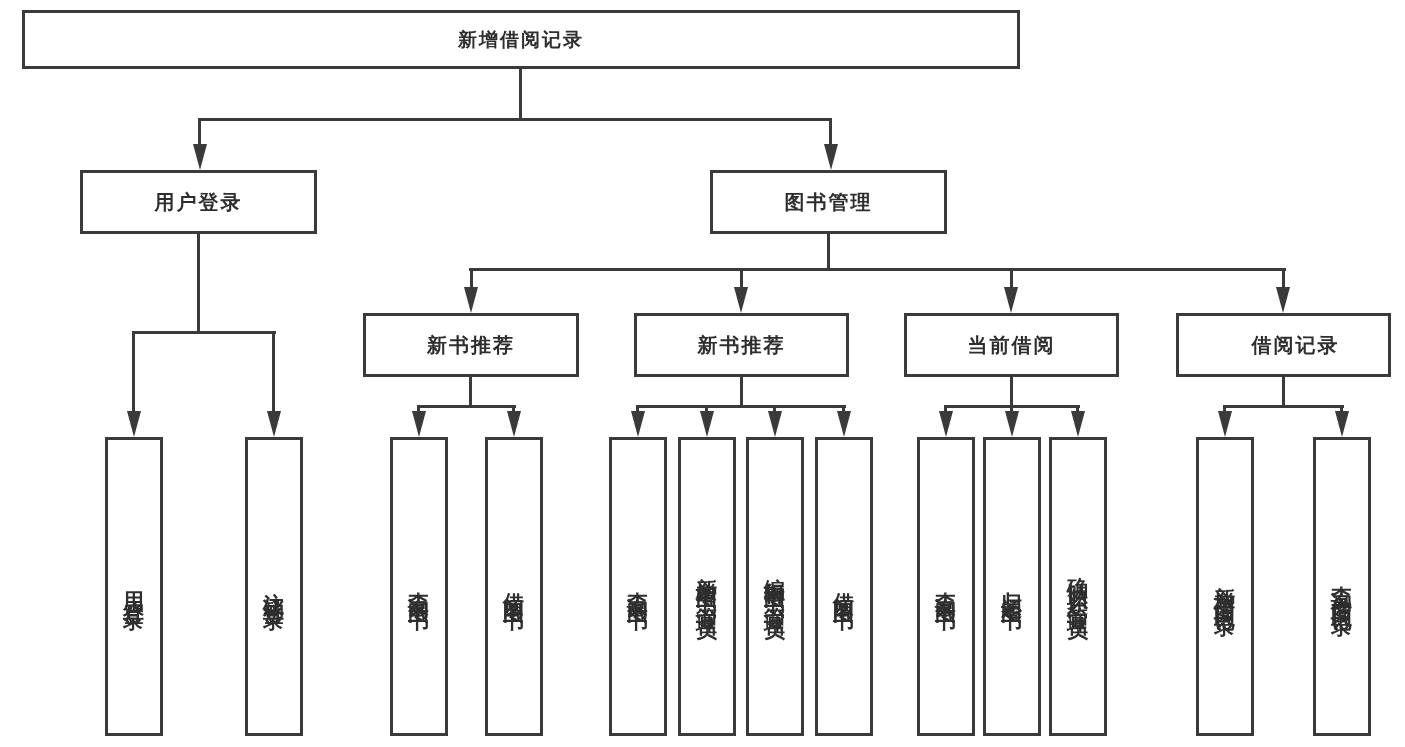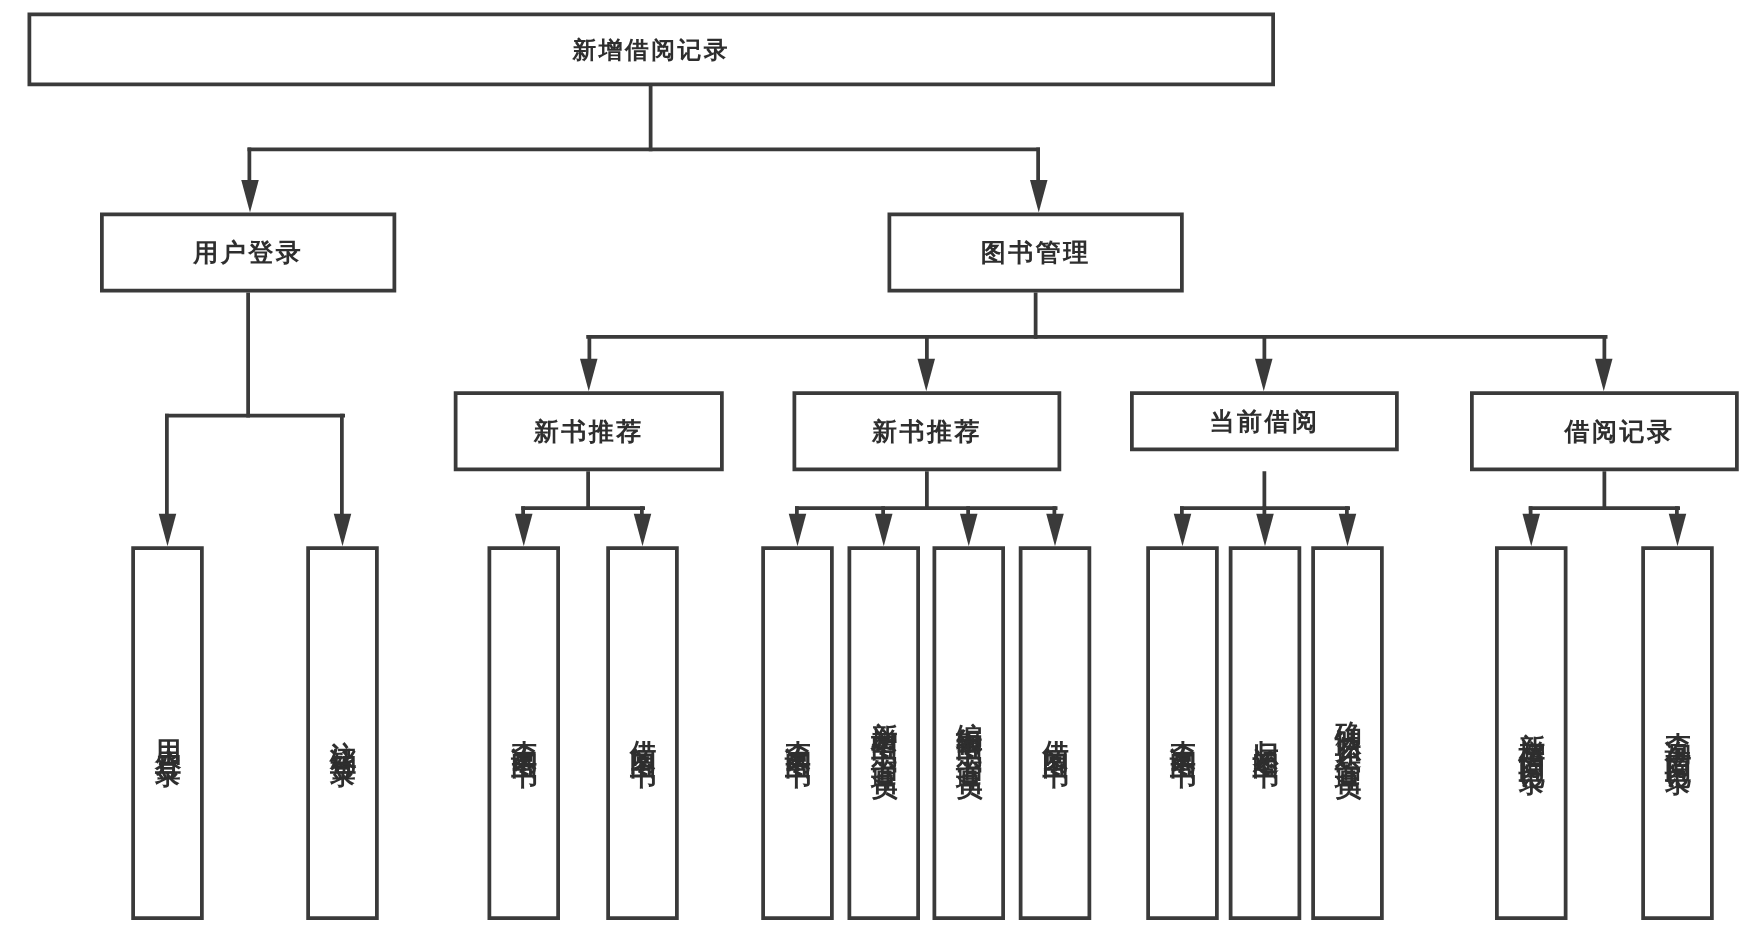--- a/index.html
+++ b/index.html
@@ -62,21 +62,21 @@
   <div class="arrow" style="left:464px;top:287px;"></div>
   <div class="vline" style="left:740px;top:268px;height:25px;"></div>
   <div class="arrow" style="left:734px;top:287px;"></div>
   <div class="vline" style="left:1010px;top:268px;height:25px;"></div>
   <div class="arrow" style="left:1004px;top:287px;"></div>
   <div class="vline" style="left:1282px;top:268px;height:25px;"></div>
   <div class="arrow" style="left:1276px;top:287px;"></div>
 
   <div class="box hbox" style="left:363px;top:313px;width:216px;height:64px;">新书推荐</div>
   <div class="box hbox" style="left:634px;top:313px;width:215px;height:64px;">新书推荐</div>
-  <div class="box hbox" style="left:904px;top:313px;width:215px;height:48px;">当前借阅</div>
+  <div class="box hbox" style="left:904px;top:313px;width:215px;height:64px;">当前借阅</div>
   <div class="box hbox" style="left:1176px;top:313px;width:215px;height:64px;padding-left:24px;">借阅记录</div>
 
   <div class="vline" style="left:469px;top:377px;height:31px;"></div>
   <div class="hline" style="left:417px;top:405px;width:99px;"></div>
   <div class="vline" style="left:417px;top:405px;height:9px;"></div>
   <div class="arrow" style="left:412px;top:411px;"></div>
   <div class="vline" style="left:512px;top:405px;height:9px;"></div>
   <div class="arrow" style="left:507px;top:411px;"></div>
 
   <div class="box leaf" style="left:390px;top:437px;width:58px;height:299px;">查询图书</div>

